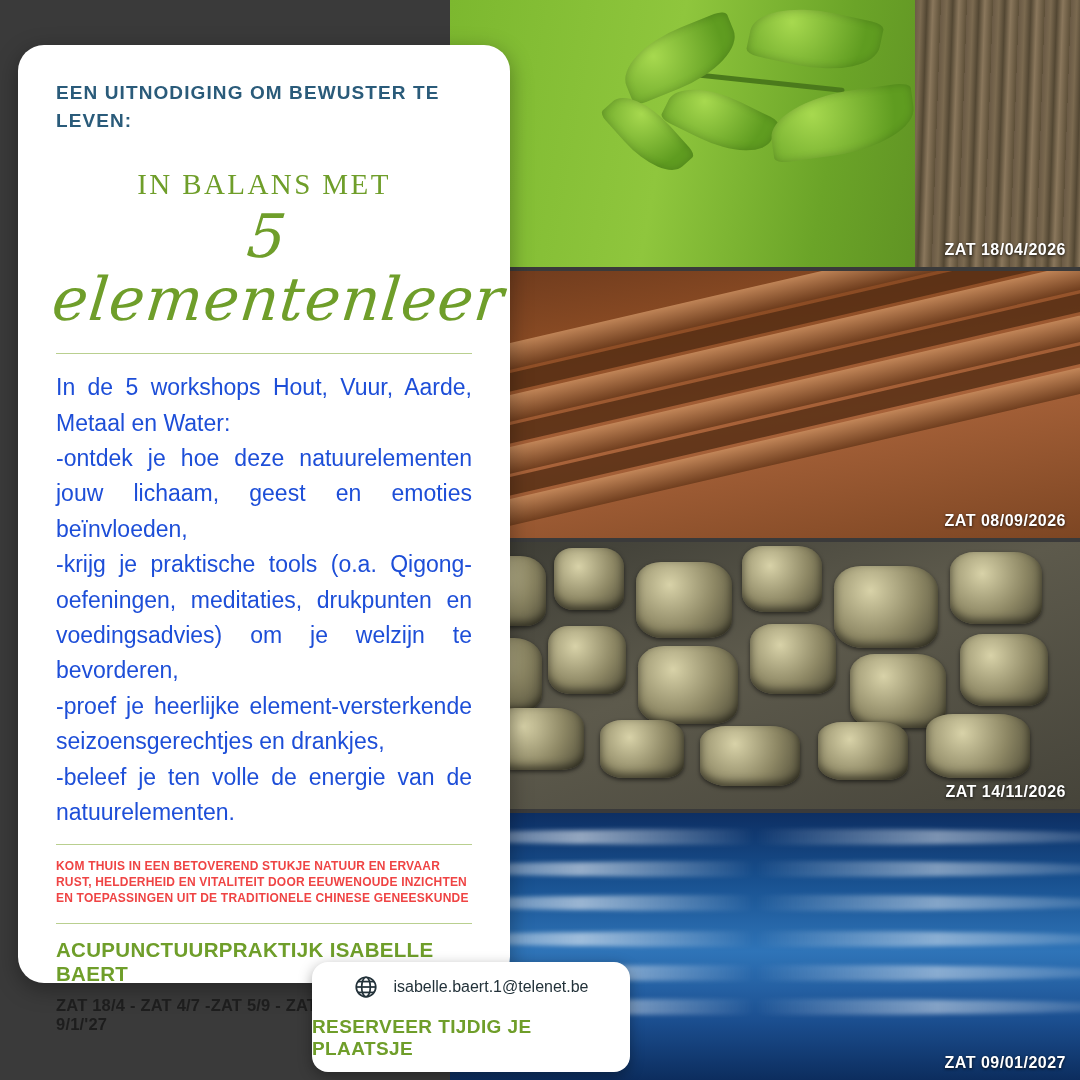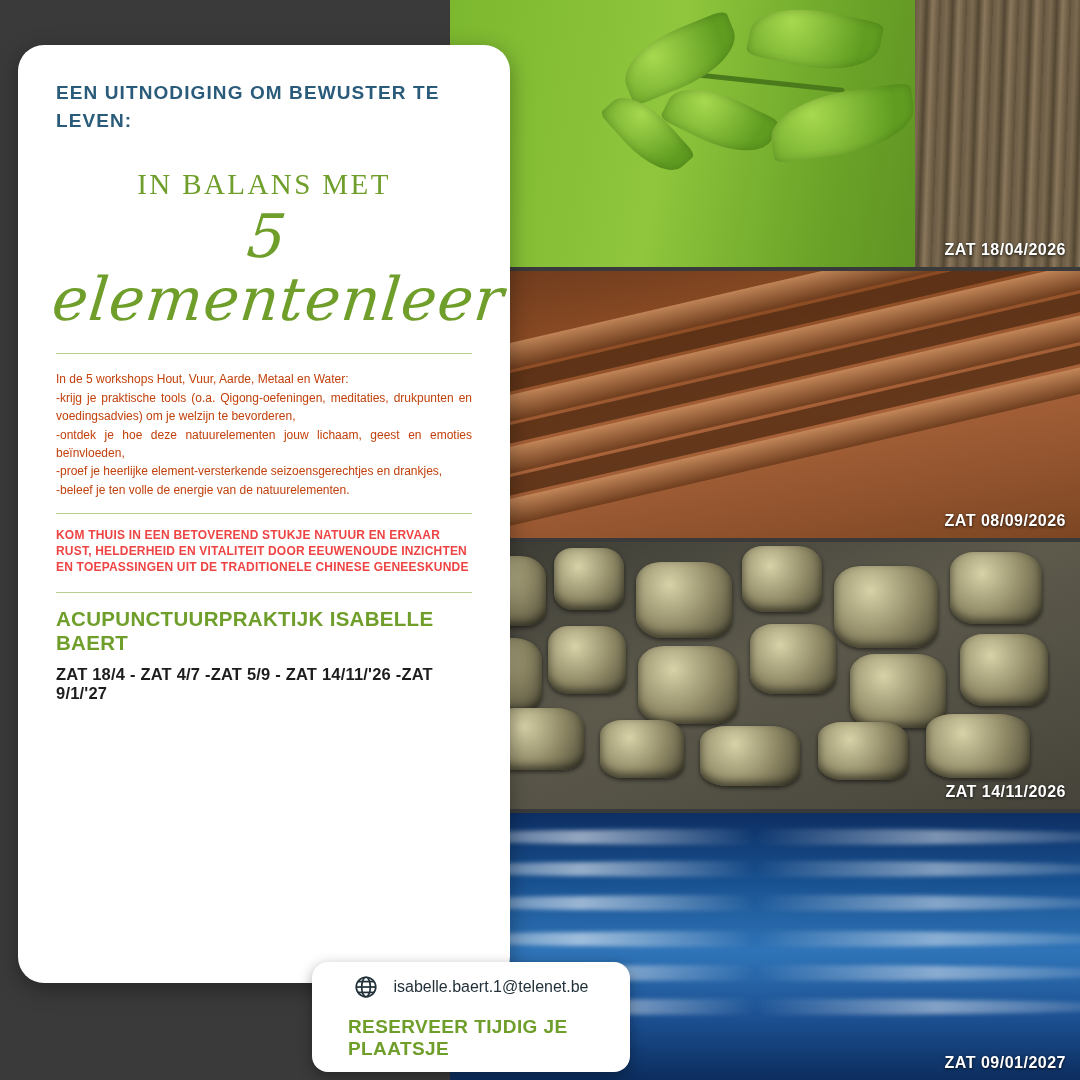--- a/index.html
+++ b/index.html
@@ -167,22 +167,22 @@
     margin-top: 4px;
     letter-spacing: 1px;
     transform: skewX(-6deg);
   }
   .rule {
     height: 1px;
     background: #b9cf8f;
     margin: 22px 0 16px 0;
   }
   .body-text {
-    color: #c2410c;
-    font-size: 12px;
+    color: #1d4ed8;
+    font-size: 23px;
     line-height: 1.54;
     text-align: justify;
   }
   .body-text p { margin: 0; }
   .rule2 {
     height: 1px;
     background: #b9cf8f;
     margin: 14px 0 14px 0;
   }
   .highlight {
@@ -238,21 +238,20 @@
   .email {
     color: #23323a;
     font-size: 16px;
   }
   .reserve {
     color: #6f9e2a;
     font-weight: bold;
     font-size: 19px;
     letter-spacing: .4px;
     text-transform: uppercase;
-    padding-left: 36px;
   }
 </style>
 </head>
 <body>
 
 <div class="poster">
 
   <div class="photo-col">
 
     <div class="photo ph-wood">
@@ -314,22 +313,22 @@
   <div class="card">
     <div class="kicker">EEN UITNODIGING OM BEWUSTER TE LEVEN:</div>
 
     <div class="title-main">IN BALANS MET</div>
     <div class="title-script">5 elementenleer</div>
 
     <div class="rule"></div>
 
     <div class="body-text">
       <p>In de 5 workshops Hout, Vuur, Aarde, Metaal en Water:</p>
+      <p>-ontdek je hoe deze natuurelementen jouw lichaam, geest en emoties beïnvloeden,</p>
       <p>-krijg je praktische tools (o.a. Qigong-oefeningen, meditaties, drukpunten en voedingsadvies) om je welzijn te bevorderen,</p>
-      <p>-ontdek je hoe deze natuurelementen jouw lichaam, geest en emoties beïnvloeden,</p>
       <p>-proef je heerlijke element-versterkende seizoensgerechtjes en drankjes,</p>
       <p>-beleef je ten volle de energie van de natuurelementen.</p>
     </div>
 
     <div class="rule2"></div>
 
     <div class="highlight">KOM THUIS IN EEN BETOVEREND STUKJE NATUUR EN ERVAAR  RUST, HELDERHEID EN VITALITEIT  DOOR EEUWENOUDE INZICHTEN EN TOEPASSINGEN UIT DE TRADITIONELE CHINESE GENEESKUNDE</div>
 
     <div class="rule3"></div>
 

